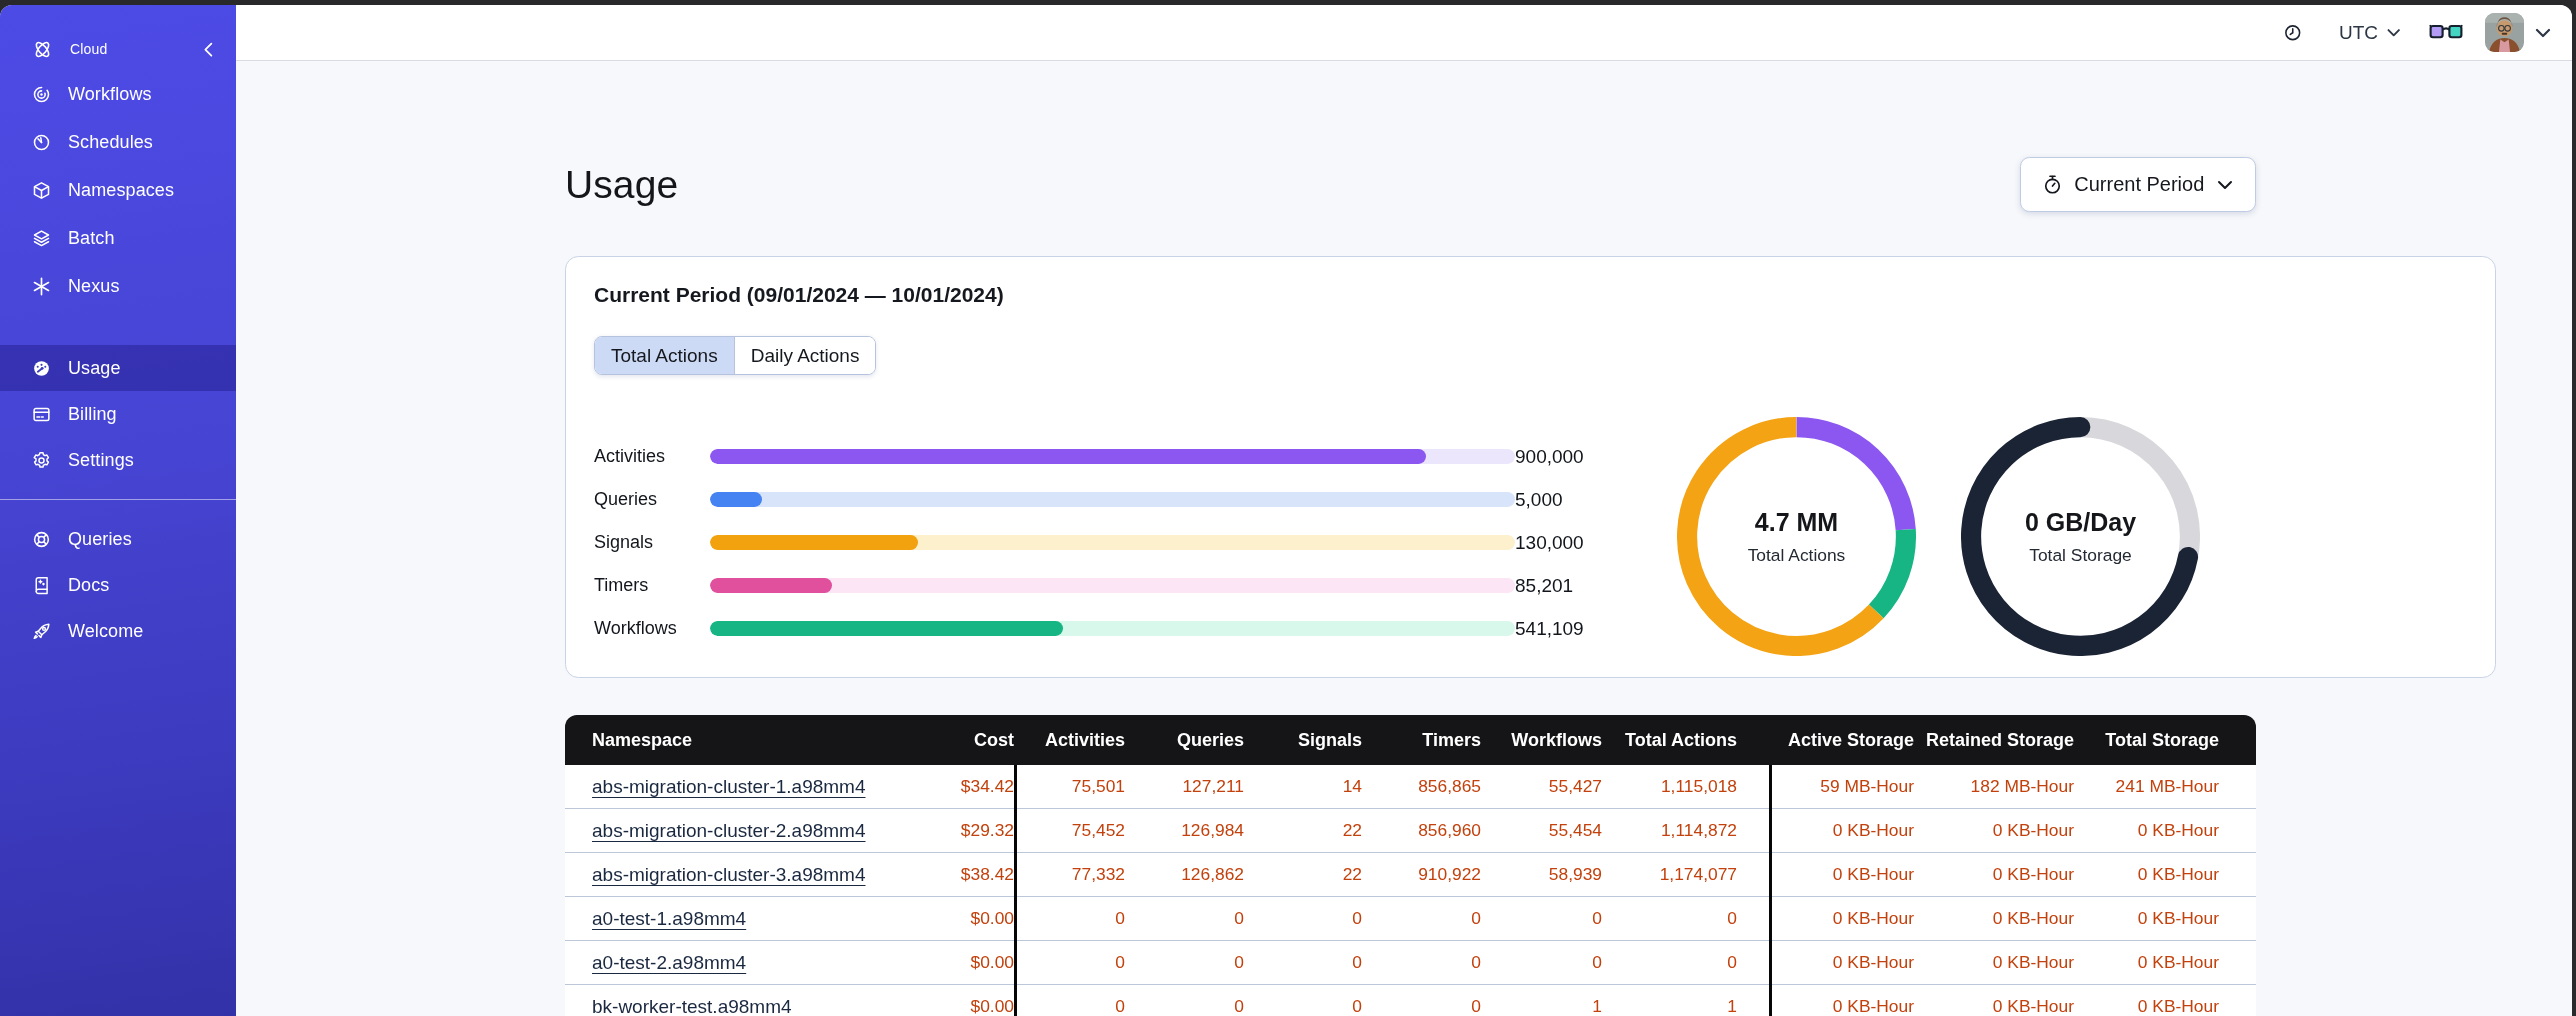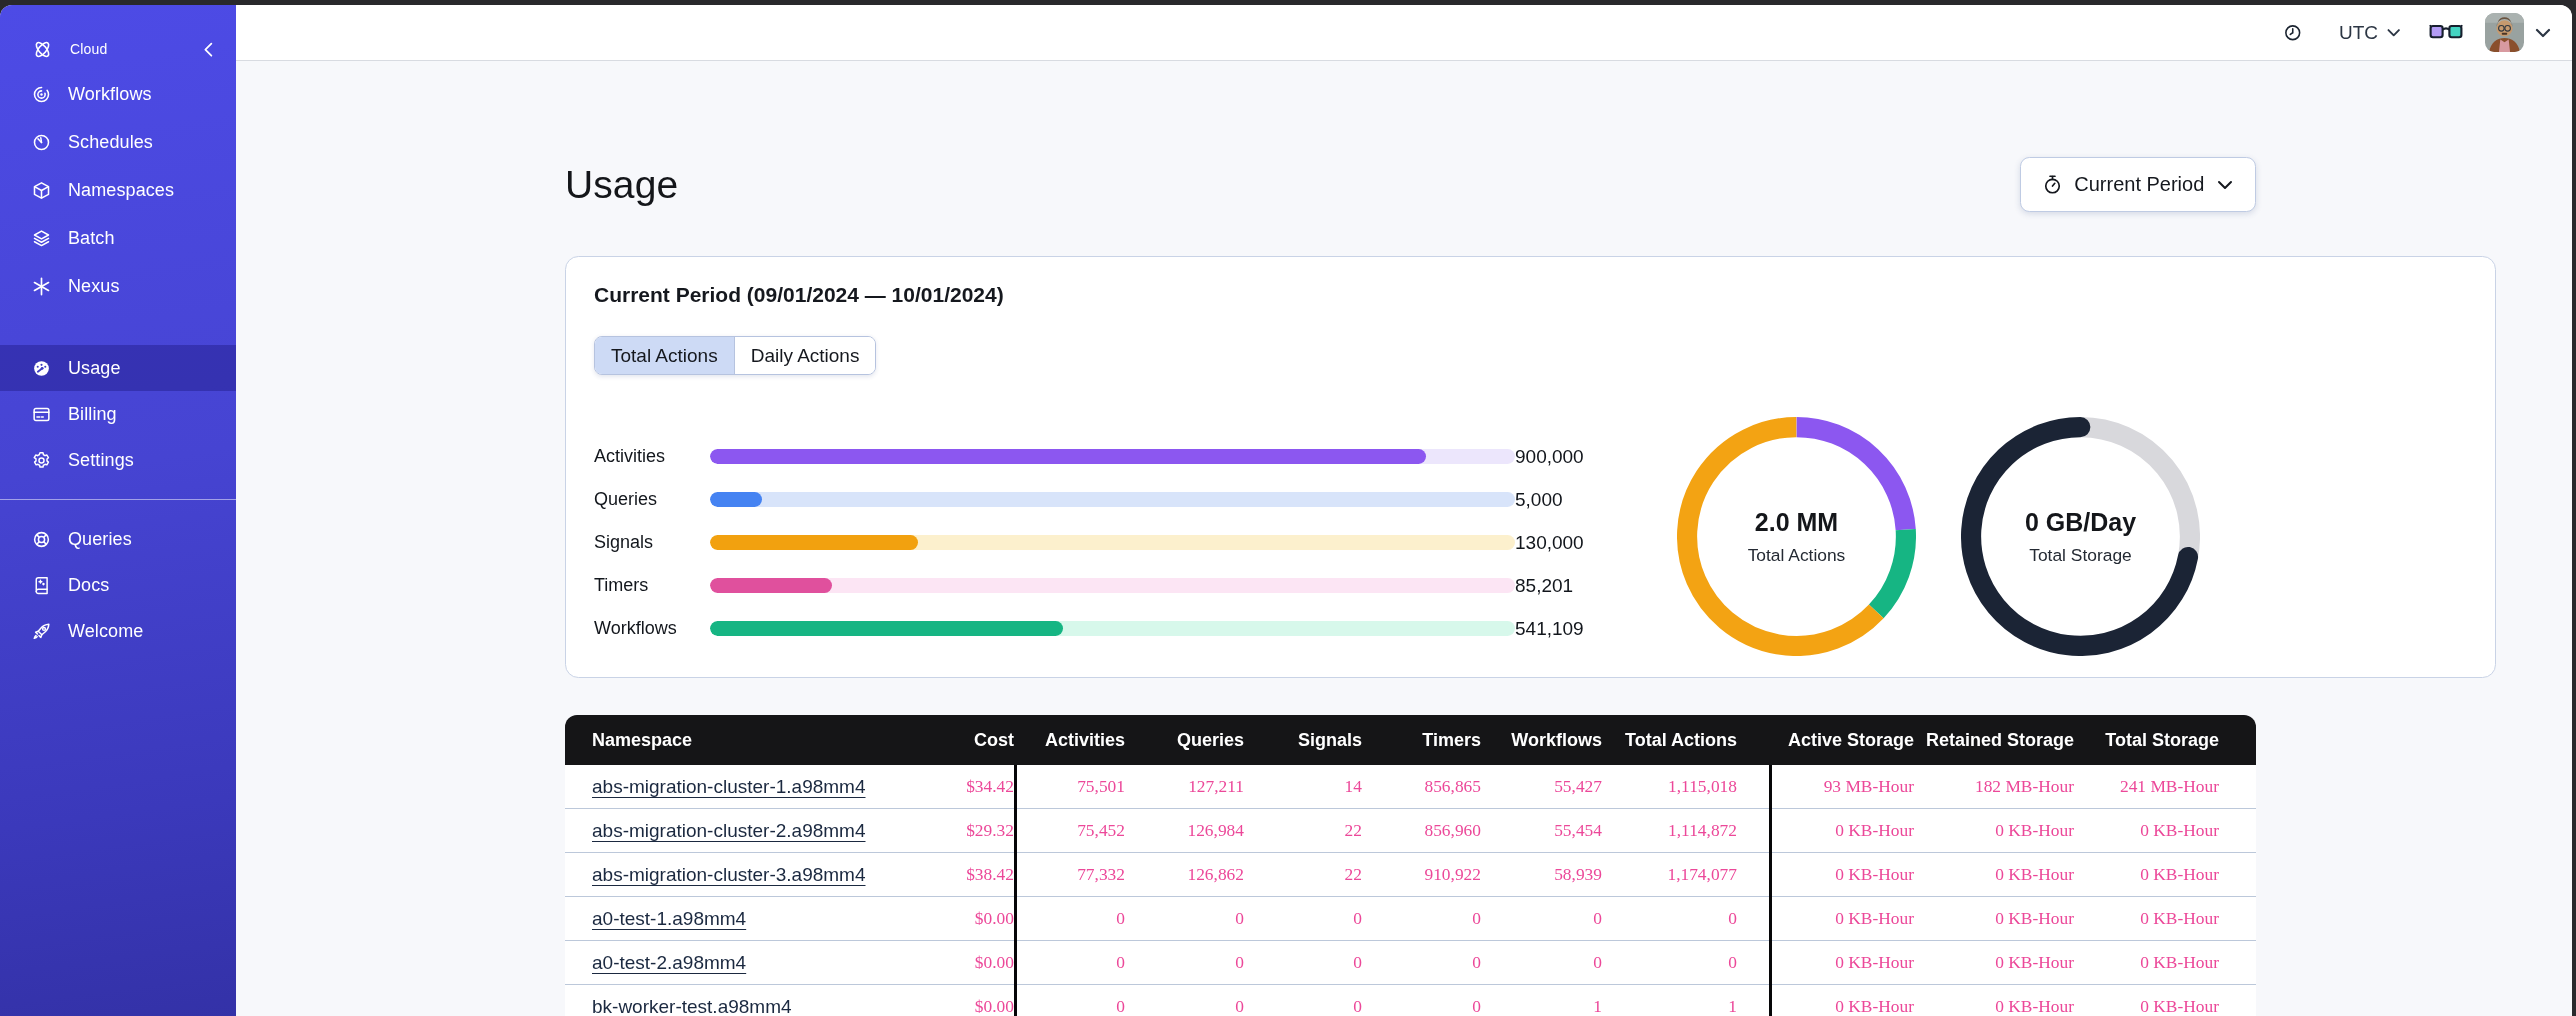--- a/index.html
+++ b/index.html
@@ -77,21 +77,21 @@
   .t-head .cell { font-size:18px; font-weight:600; }
   .t-row { height:44px; background:#fff; border-bottom:1.3px solid #bcc8da;
     display:flex; align-items:center; }
   .cell { flex:0 0 auto; text-align:right; white-space:nowrap; overflow:hidden; }
   .c-ns { width:349px; text-align:left; padding-left:27px; }
   .c-cost { width:100px; }
   .c-act { width:111px; } .c-qry { width:119px; } .c-sig { width:118px; }
   .c-tim { width:119px; } .c-wf  { width:121px; } .c-tot { width:135px; }
   .c-gap { width:33px; }
   .c-as  { width:144px; } .c-rs { width:160px; } .c-ts { width:145px; }
-  .t-row .num { font-family:Liberation Serif, serif; font-size:17.4px; color:#ec4899; }
+  .t-row .num { font-family:Liberation Sans, sans-serif; font-size:17.4px; color:#c2410c; }
   .ns-link { font-size:19px; color:#1b2940; text-decoration:underline; text-underline-offset:4px;
     text-decoration-thickness:1.3px; cursor:pointer; }
   .v-div { position:absolute; top:50px; bottom:0; width:2.7px; background:#060608; }
   .v-div-1 { left:449px; } .v-div-2 { left:1204px; }
 
   svg { display:block; }
 </style>
 </head>
 <body>
 
@@ -354,21 +354,21 @@
             </div>
           </div>
 
           <div class="donut donut-1">
             <svg id="donut-svg-1" width="239" height="239" viewBox="0 0 356 356">
                 <path d="M 178.00 15.00 A 163 163 0 0 1 340.68 167.77" fill="none" stroke="#8c57f0" stroke-width="30" stroke-linecap="butt"></path>
                 <path d="M 340.68 167.77 A 163 163 0 0 1 296.82 289.58" fill="none" stroke="#16b583" stroke-width="30" stroke-linecap="butt"></path>
                 <path d="M 296.82 289.58 A 163 163 0 1 1 177.72 15.00" fill="none" stroke="#f3a313" stroke-width="30" stroke-linecap="butt"></path>
               </svg>
             <div class="donut-center">
-              <span class="donut-big">2.0 MM</span>
+              <span class="donut-big">4.7 MM</span>
               <span class="donut-sub">Total Actions</span>
             </div>
           </div>
           <div class="donut donut-2">
             <svg id="donut-svg-2" width="239" height="239" viewBox="0 0 356 356">
                 <path d="M 178.00 15.00 A 163 163 0 0 1 338.11 208.54" fill="none" stroke="#d8d8dc" stroke-width="30" stroke-linecap="butt"></path>
                 <path d="M 338.11 208.54 A 163 163 0 1 1 177.72 15.00" fill="none" stroke="#1b2435" stroke-width="30" stroke-linecap="round"></path>
               </svg>
             <div class="donut-center">
               <span class="donut-big">0 GB/Day</span>
@@ -396,21 +396,21 @@
               <div class="t-row">
                 <span class="cell c-ns"><span class="ns-link">abs-migration-cluster-1.a98mm4</span></span>
                 <span class="cell c-cost num">$34.42</span>
                 <span class="cell c-act num">75,501</span>
                 <span class="cell c-qry num">127,211</span>
                 <span class="cell c-sig num">14</span>
                 <span class="cell c-tim num">856,865</span>
                 <span class="cell c-wf num">55,427</span>
                 <span class="cell c-tot num">1,115,018</span>
                 <span class="cell c-gap"></span>
-                <span class="cell c-as num">93 MB-Hour</span>
+                <span class="cell c-as num">59 MB-Hour</span>
                 <span class="cell c-rs num">182 MB-Hour</span>
                 <span class="cell c-ts num">241 MB-Hour</span>
               </div>
               <div class="t-row">
                 <span class="cell c-ns"><span class="ns-link">abs-migration-cluster-2.a98mm4</span></span>
                 <span class="cell c-cost num">$29.32</span>
                 <span class="cell c-act num">75,452</span>
                 <span class="cell c-qry num">126,984</span>
                 <span class="cell c-sig num">22</span>
                 <span class="cell c-tim num">856,960</span>

